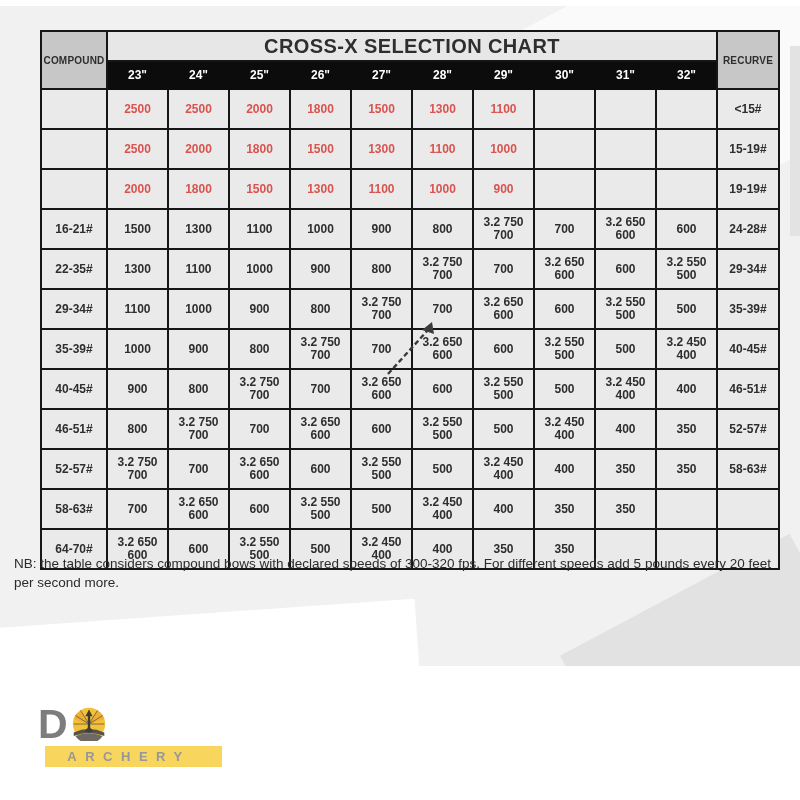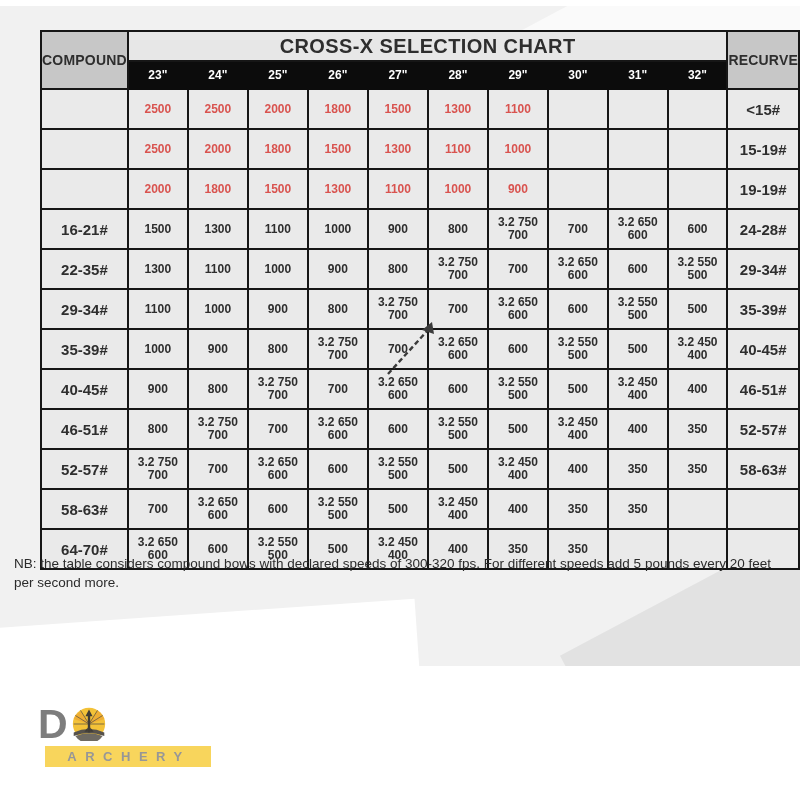--- a/index.html
+++ b/index.html
@@ -22,40 +22,40 @@
     background:#ffffff;transform:rotate(-4deg);}
 
   table.chart{
     position:absolute;left:40px;top:30px;border-collapse:collapse;table-layout:fixed;
     background:#eaeaea;
   }
   table.chart td,table.chart th{
     border:2px solid #161616;text-align:center;vertical-align:middle;
     padding:0;font-weight:bold;color:#2e2e2e;
   }
-  th.corner{background:#c7c7c7;font-size:14px;letter-spacing:0.2px;color:#1d1d1d;}
+  th.corner{background:#c7c7c7;font-size:10px;letter-spacing:0.2px;color:#1d1d1d;}
   th.title-cell{background:#e7e7e7;font-size:20px;letter-spacing:0.4px;color:#101010;height:28px;border-bottom:none;}
   tr.sizes th{background:#0c0c0c;color:#ffffff;font-size:12px;height:26px;border-color:#0c0c0c;}
   td.spine-cell{background:#eaeaea;font-size:12px;line-height:13px;white-space:pre-line;height:38px;}
   td.spine-cell.red{color:#d9534f;}
-  td.side-cell{background:#eaeaea;font-size:15px;}
+  td.side-cell{background:#eaeaea;font-size:12px;}
 
   .arrow-note{position:absolute;left:384px;top:318px;pointer-events:none;}
 
   .notes{position:absolute;left:14px;top:554px;width:772px;
     font-size:13.5px;line-height:1.42;color:#2b2b2b;font-weight:500;}
   .notes .note{margin:0;}
 
   .logo{position:absolute;left:38px;top:704px;width:180px;}
   .logo-word{display:flex;align-items:center;gap:2px;
     font-size:41px;font-weight:800;color:#7d7d7d;letter-spacing:1px;line-height:40px;}
   .logo-word .oicon{width:34px;height:34px;margin:0 1px;}
   .logo-sub{margin-top:2px;margin-left:7px;width:156px;background:#f8d55c;color:#979797;
     font-size:13px;font-weight:bold;letter-spacing:8.5px;text-align:center;
-    padding:3px 4px 3px 6px;}
+    padding:3px 15px 3px 6px;}
 </style>
 </head>
 <body>
 
 <div class="panel">
   <div class="deco1"></div>
   <div class="deco3"></div>
   <div class="deco2"></div>
   <div class="deco4"></div>
 </div>

